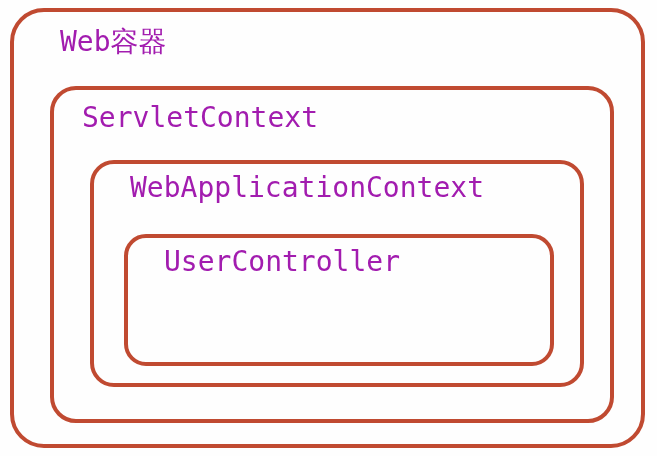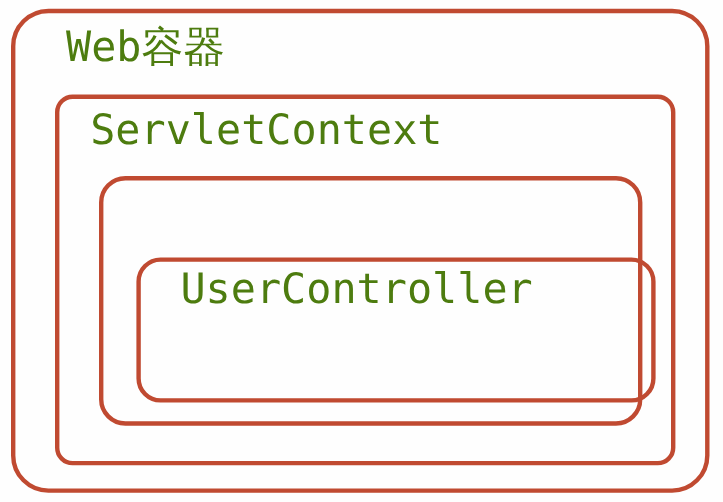--- a/index.html
+++ b/index.html
@@ -20,65 +20,66 @@
     background: #fefefe;
   }
   .box {
     position: absolute;
     box-sizing: border-box;
     border: 4px solid #c04a31;
     background: transparent;
   }
   .box-label {
     position: absolute;
-    color: #4d7c0f;
-    font-size: 38px;
+    color: #a21caf;
+    font-size: 28px;
     line-height: 36px;
     white-space: pre;
     letter-spacing: 0px;
   }
   .box-outer {
     left: 10px; top: 8px;
     width: 635px; height: 440px;
     border-radius: 34px;
   }
   .box-servlet {
     left: 36px; top: 74px;      
     width: 564px; height: 337px;
-    border-radius: 16px;
+    border-radius: 26px;
     padding-left: 48px;
   }
   .box-webapp {
     left: 36px; top: 70px;      
     width: 494px; height: 227px;
     border-radius: 24px;
   }
   .box-controller {
     left: 30px; top: 70px;      
-    width: 472px; height: 132px;
+    width: 430px; height: 132px;
     border-radius: 22px;
   }
   .label-web-container  { left: 46px; top: 12px; }
   .label-servlet        { left: 28px; top: 10px; }
   .label-webapp         { left: 36px; top:  6px; }
   .label-controller     { left: 36px; top:  6px; }
   .label-mapping        { left: 34px; top: 62px; }
 </style>
 </head>
 <body>
 
 <div class="diagram">
 
   <div class="box box-outer">
     <span class="box-label label-web-container">Web容器</span>
 
     <div class="box box-servlet">
       <span class="box-label label-servlet">ServletContext</span>
 
       <div class="box box-webapp">
+        <span class="box-label label-webapp">WebApplicationContext</span>
 
         <div class="box box-controller">
           <span class="box-label label-controller">UserController</span>
         </div>
 
       </div>
     </div>
   </div>
 
 </div>

